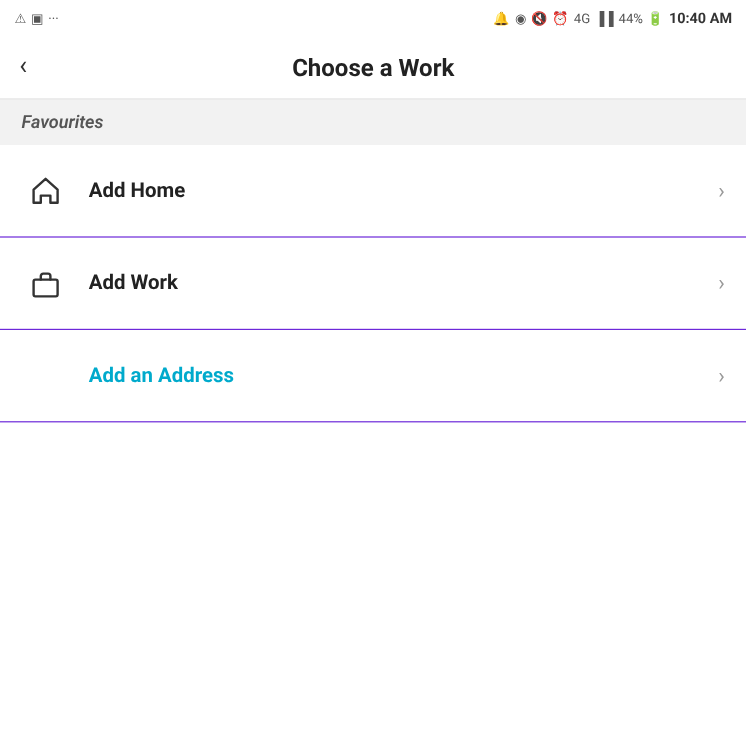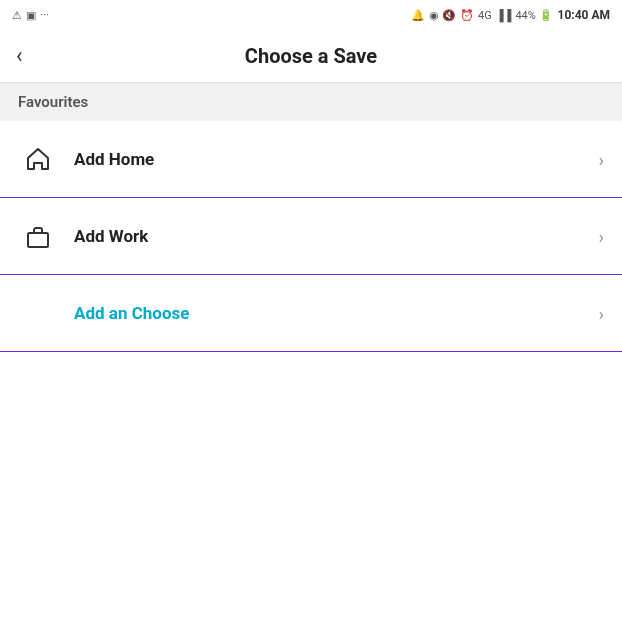--- a/index.html
+++ b/index.html
@@ -77,20 +77,21 @@
       color: #222;
     }
 
     
     .section-label {
       background: #f2f2f2;
       padding: 10px 18px;
       font-size: 15px;
       font-weight: 600;
       color: #555;
+      font-style: italic;
     }
 
     
     .list-container {
       background: #ffffff;
     }
 
     .list-item {
       display: flex;
       align-items: center;
@@ -156,21 +157,21 @@
     <span class="status-icon">4G</span>
     <span class="status-icon">▐▐</span>
     <span class="status-icon">44%</span>
     <span class="status-icon">🔋</span>
     <span class="status-time">10:40 AM</span>
   </div>
 </div>
 
 <div class="header">
   <div class="back-btn">‹</div>
-  <div class="header-title">Choose a Save</div>
+  <div class="header-title">Choose a Work</div>
 </div>
 
 <div class="section-label">Favourites</div>
 
 <div class="list-container">
 
   <div class="list-item">
     <div class="list-item-icon">
       <svg width="28" height="28" viewBox="0 0 28 28" fill="none" xmlns="http://www.w3.org/2000/svg">
         <path d="M4 13L14 4L24 13V24H18V18H10V24H4V13Z" stroke="#333" stroke-width="2" fill="none" stroke-linejoin="round" stroke-linecap="round"></path>
@@ -193,18 +194,18 @@
       <div class="list-item-title">Add Work</div>
     </div>
     <div class="chevron">›</div>
   </div>
 
   <div class="list-item">
     <div class="list-item-icon">
       
     </div>
     <div class="list-item-content">
-      <div class="list-item-title blue">Add an Choose</div>
+      <div class="list-item-title blue">Add an Address</div>
     </div>
     <div class="chevron">›</div>
   </div>
 
 </div>
 
 </body></html>

